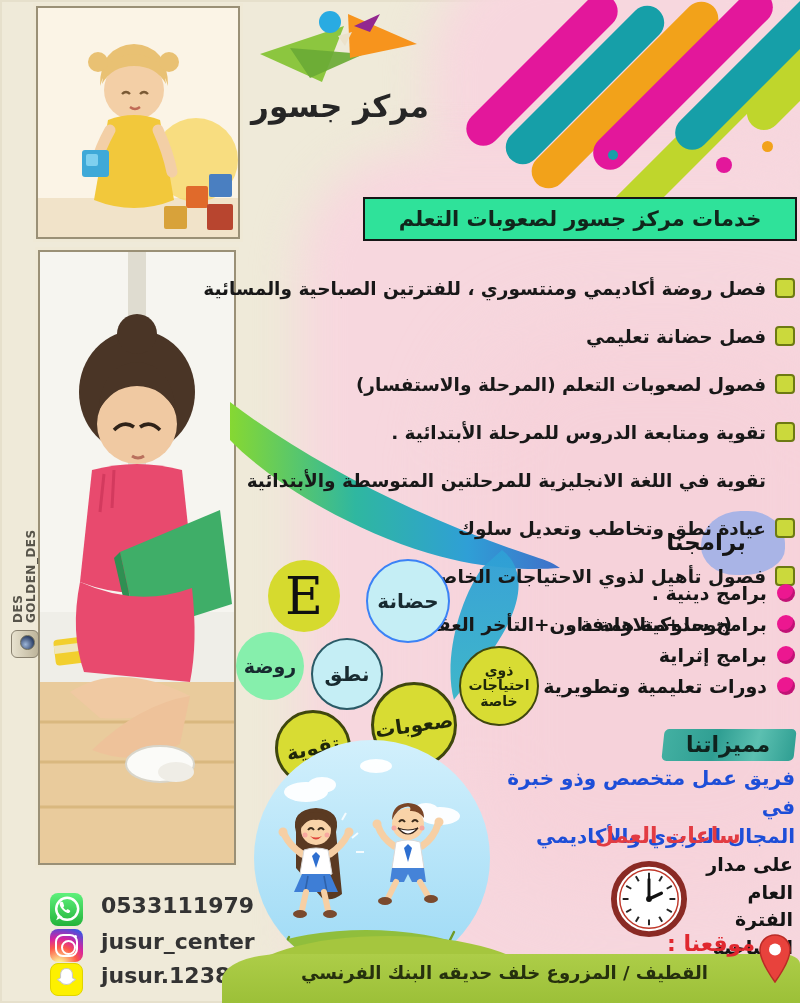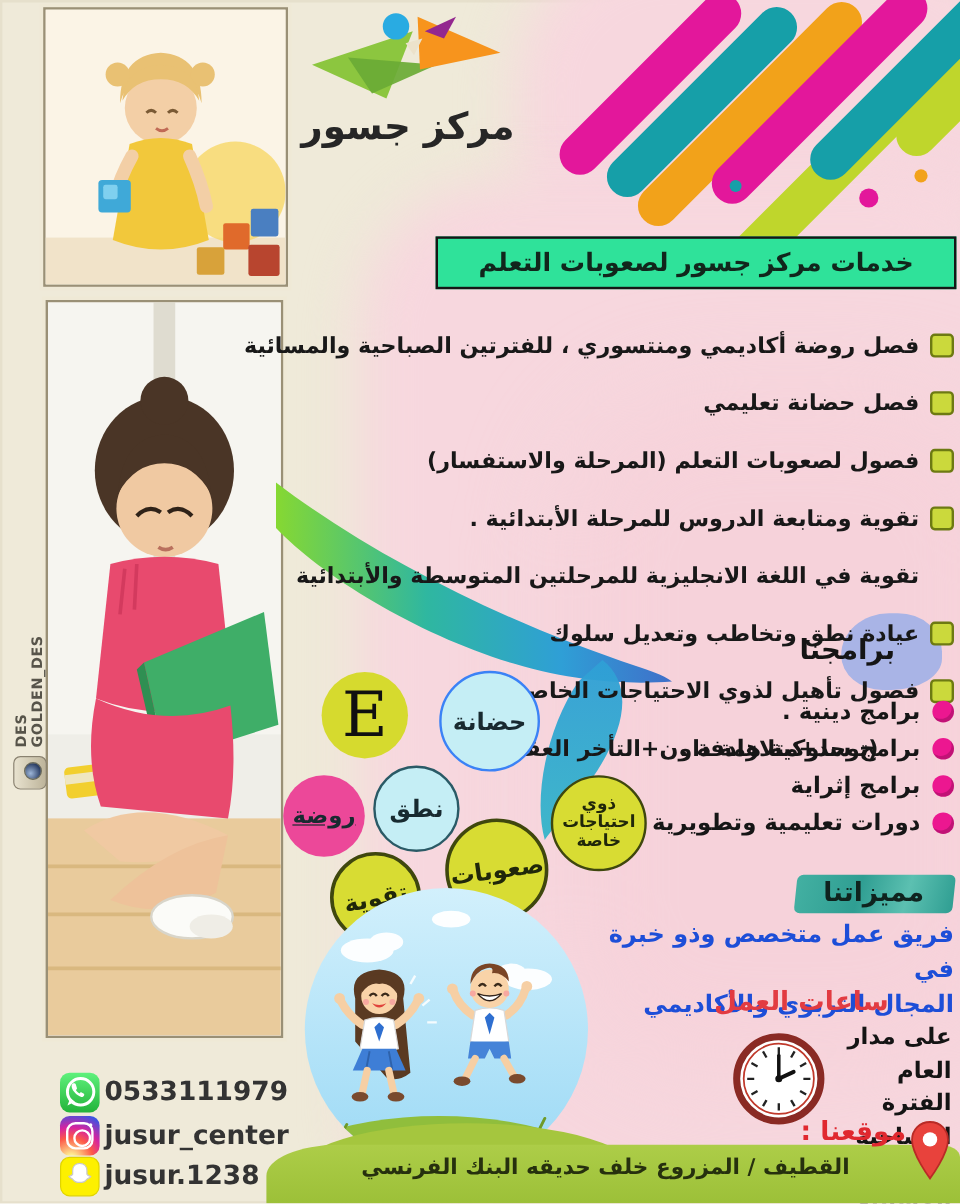--- a/index.html
+++ b/index.html
@@ -47,21 +47,21 @@
   .programs{left:465px;top:577px;width:330px;direction:rtl;z-index:6;}
   .prog{display:flex;align-items:center;height:31px;font-size:19px;font-weight:bold;color:#161616;white-space:nowrap;}
   .pb{width:18px;height:18px;border-radius:50%;background:#ec1790;margin-left:10px;flex:none;
       box-shadow:inset -2px -3px 0 rgba(0,0,0,.18);}
   
   .bubble{position:absolute;border-radius:50%;display:flex;align-items:center;justify-content:center;
      font-weight:bold;color:#182a30;z-index:15;text-align:center;}
   .b-e{left:268px;top:560px;width:72px;height:72px;background:#d6da2e;font-family:"DejaVu Serif",serif;
      font-size:52px;color:#101010;font-weight:normal;}
   .b-hadanah{left:366px;top:559px;width:80px;height:80px;background:#c5eef5;border:2px solid #3b82f6;font-size:20px;}
-  .b-rawdah{left:236px;top:646px;width:68px;height:68px;background:#ec4899;font-size:19px;text-decoration:underline;}
+  .b-rawdah{left:236px;top:632px;width:68px;height:68px;background:#86efac;font-size:19px;}
   .b-nutq{left:311px;top:638px;width:68px;height:68px;background:#c5eef5;border:2px solid #2a5a66;font-size:20px;}
   .b-thawi{left:459px;top:646px;width:80px;height:80px;background:#d8dc33;border:2px solid #3f470e;
      font-size:14px;line-height:1.08;color:#20270a;padding:2px;box-sizing:border-box;}
   .b-suubat{left:371px;top:682px;width:80px;height:80px;background:#d8dc33;border:3px solid #3f470e;font-size:20px;color:#20270a;}
   .b-suubat span{transform:rotate(-8deg);}
   .b-taqwiyah{left:275px;top:710px;width:70px;height:70px;background:#d8dc33;border:3px solid #3f470e;font-size:20px;color:#20270a;}
   .b-taqwiyah span{transform:rotate(-12deg);}
   
   .feat-brush{left:663px;top:729px;width:132px;height:32px;z-index:6;transform:skewX(-6deg);border-radius:5px;
      background:linear-gradient(100deg,#43b0a2,#2f9e92 40%,#5cc0b1 70%,#2f9e92);}
@@ -81,21 +81,21 @@
      border-radius:50% 50% 0 0/100% 100% 0 0;z-index:29;}
   .grass{left:222px;top:954px;width:578px;height:49px;z-index:30;
      background:linear-gradient(180deg,#adcd48,#9cc038);border-radius:60px 18px 0 0/26px 10px 0 0;}
   .address{left:232px;top:962px;width:545px;text-align:center;direction:rtl;font-size:18px;font-weight:bold;color:#26300e;z-index:31;}
   
   .kids{left:254px;top:740px;width:236px;height:236px;border-radius:50%;overflow:hidden;z-index:20;
      background:linear-gradient(180deg,#d2f0fc,#9bd9f5);}
   
   .contact-head{left:0px;top:861px;width:236px;text-align:center;direction:rtl;font-size:21px;font-weight:bold;color:#131313;z-index:10;
      text-shadow:1px 1px 0 #fff,-1px -1px 0 #fff,1px -1px 0 #fff,-1px 1px 0 #fff;}
-  .crow{position:absolute;left:50px;display:flex;align-items:center;gap:4px;height:34px;z-index:10;cursor:pointer;}
+  .crow{position:absolute;left:50px;display:flex;gap:18px;height:34px;z-index:10;cursor:pointer;}
   .crow .val{font-size:22px;font-weight:bold;color:#333;}
   .cic{width:33px;height:33px;border-radius:8px;position:relative;flex:none;}
   .ic-wa{background:linear-gradient(180deg,#5ef17c,#23b33a);}
   .ic-ig{background:radial-gradient(circle at 28% 110%,#fdf497 0%,#fdf497 8%,#fd5949 42%,#d6249f 62%,#285AEB 95%);}
   .ic-ig .fr{position:absolute;inset:5px;border:2.2px solid #fff;border-radius:8px;}
   .ic-ig .ln{position:absolute;left:50%;top:50%;width:11px;height:11px;margin:-5.5px;border:2.2px solid #fff;border-radius:50%;}
   .ic-ig .dt{position:absolute;right:6px;top:6px;width:3px;height:3px;background:#fff;border-radius:50%;}
   .ic-sc{background:#fdf000;border:1px solid #e0d400;box-sizing:border-box;}
 </style>
 </head>

